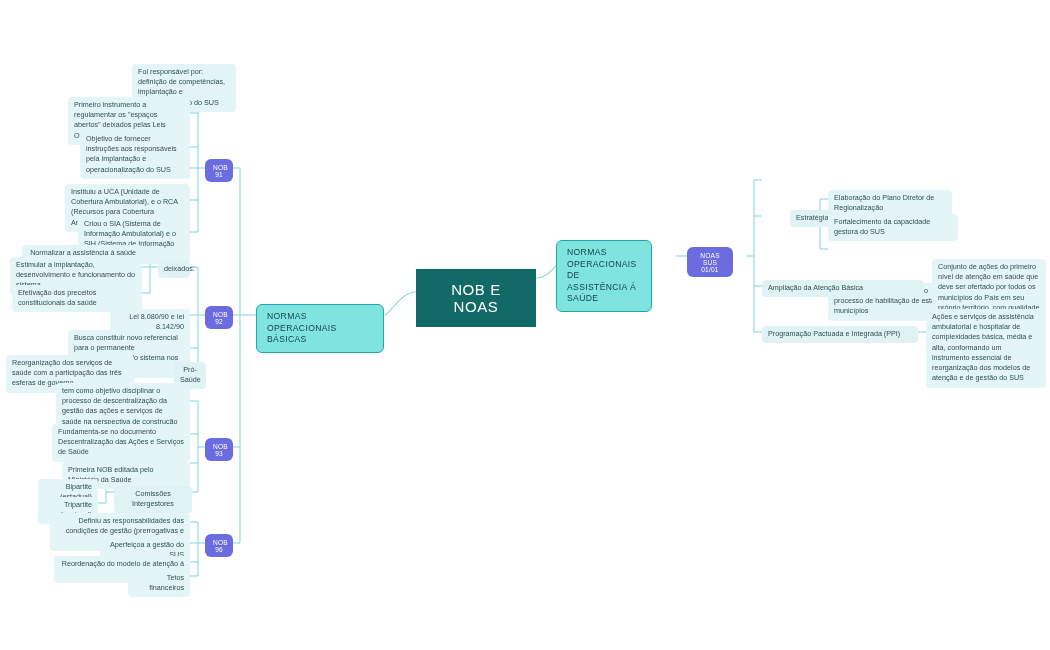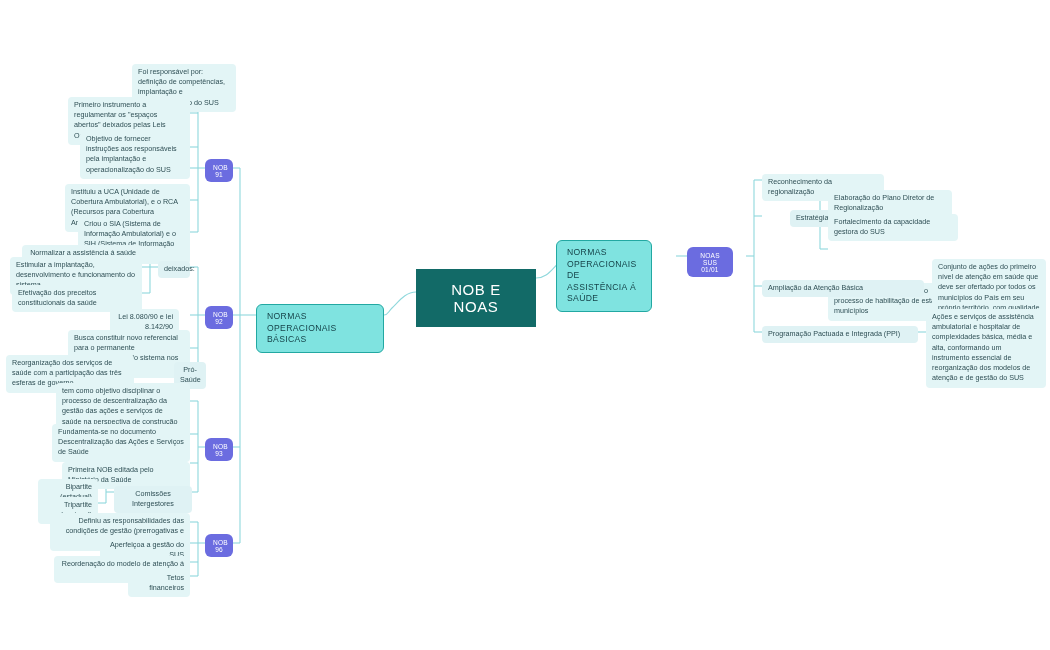--- a/index.html
+++ b/index.html
@@ -218,21 +218,21 @@
   </div>
   <div class="node leaf r" style="left:22px; top:245px; width:120px;">
     <span>Normalizar a assistência á saúde no SUS</span>
   </div>
   <div class="node leaf l" style="left:10px; top:257px; width:132px;">
     <span>Estimular a implantação, desenvolvimento e funcionamento do sistema</span>
   </div>
   <div class="node leaf l" style="left:12px; top:285px; width:130px;">
     <span>Efetivação dos preceitos constitucionais da saúde</span>
   </div>
-  <div class="node leaf r" style="left:110px; top:309px; width:69px;">
+  <div class="node leaf r" style="left:110px; top:309px; width:80px;">
     <span>Lei 8.080/90 e lei 8.142/90</span>
   </div>
   <div class="node leaf l" style="left:68px; top:330px; width:122px;">
     <span>Busca constituir novo referencial para o permanente desenvolvimento do sistema nos próximos anos</span>
   </div>
   <div class="node mid" style="left:174px; top:362px; width:32px; text-align:center;">
     <span>Pró-Saúde</span>
   </div>
   <div class="node leaf l" style="left:6px; top:355px; width:128px;">
     <span>Reorganização dos serviços de saúde com a participação das três esferas de governo</span>
@@ -263,23 +263,20 @@
   <div class="node leaf r" style="left:100px; top:537px; width:90px;">
     <span>Aperfeiçoa a gestão do SUS</span>
   </div>
   <div class="node leaf r" style="left:54px; top:556px; width:136px;">
     <span>Reordenação do modelo de atenção á saúde</span>
   </div>
   <div class="node leaf r" style="left:128px; top:570px; width:62px;">
     <span>Tetos financeiros</span>
   </div>
 
-  <div class="node leaf l" style="left:762px; top:174px; width:122px;">
-    <span>Reconhecimento da regionalização</span>
-  </div>
   <div class="node mid" style="left:790px; top:210px; width:50px; text-align:center;">
     <span>Estratégias:</span>
   </div>
   <div class="node leaf l" style="left:828px; top:190px; width:124px;">
     <span>Elaboração do Plano Diretor de Regionalização</span>
   </div>
   <div class="node leaf l" style="left:828px; top:214px; width:130px;">
     <span>Fortalecimento da capacidade gestora do SUS</span>
   </div>
   <div class="node leaf l" style="left:828px; top:240px; width:136px;margin-top:43px;">

